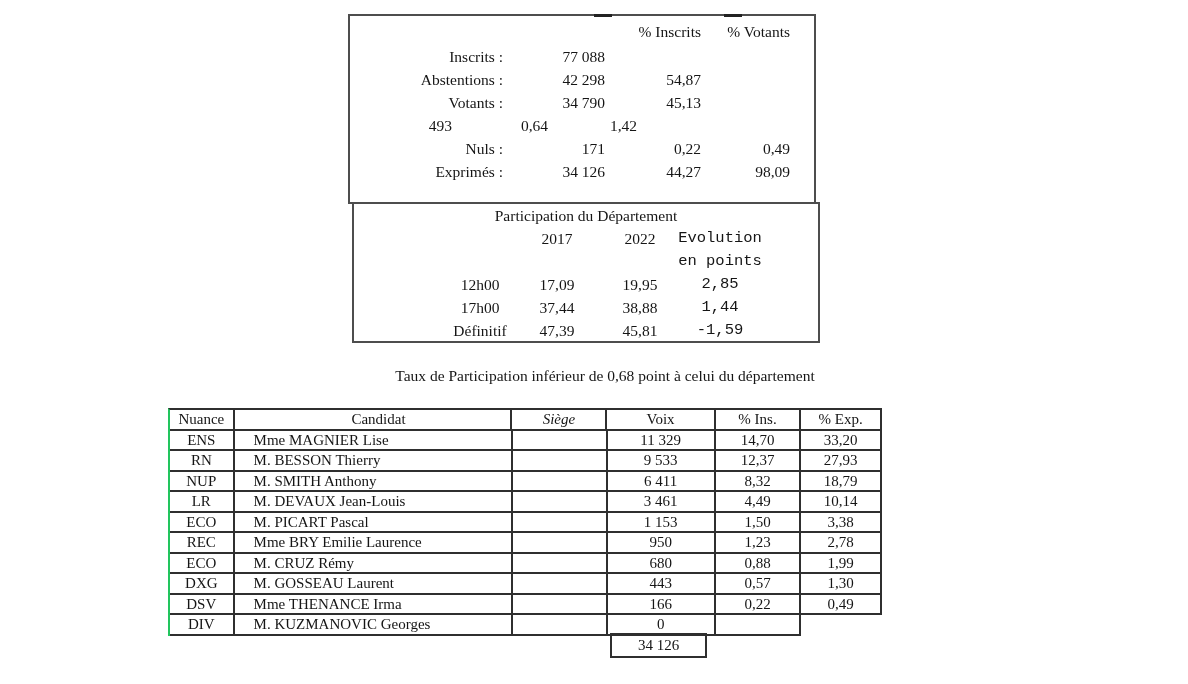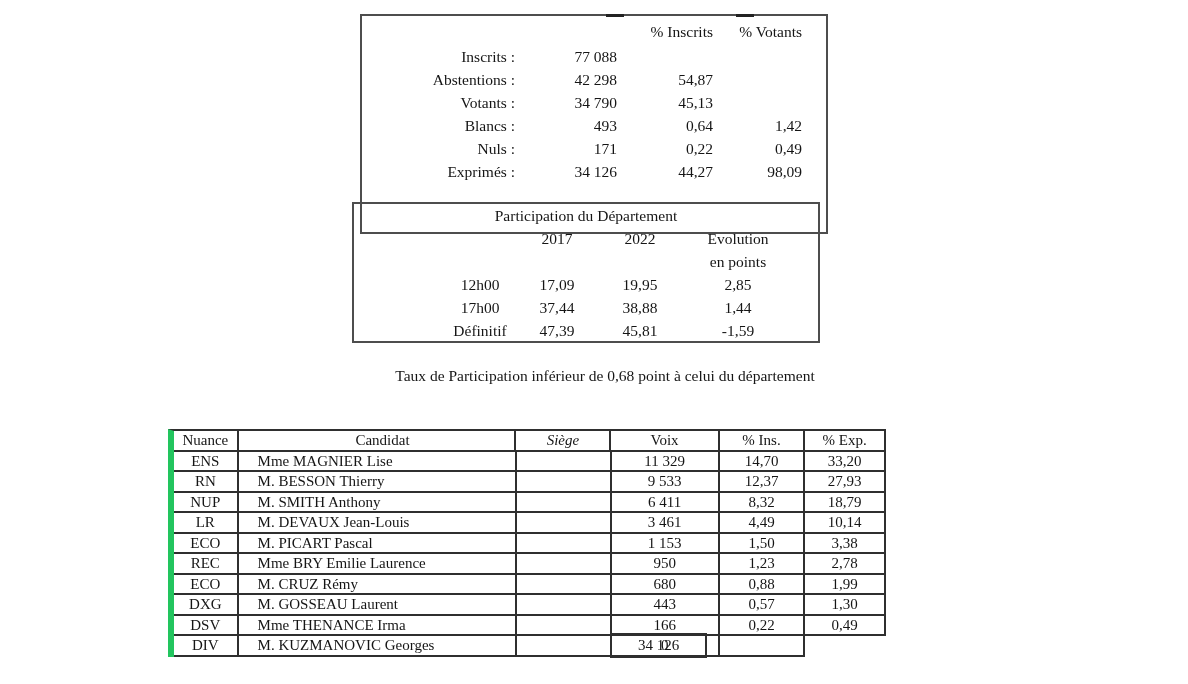--- a/index.html
+++ b/index.html
@@ -7,22 +7,22 @@
   body {
     position:relative;
     width:1188px; height:684px;
     font-family:"Liberation Serif", serif;
     color:#151515;
     overflow:hidden;
   }
 
   
   #stats-box {
-    position:absolute; left:360px; top:14px;
-    width:468px; height:220px;
+    position:absolute; left:348px; top:14px;
+    width:468px; height:190px;
     border:2px solid #4d4d4d;
     box-sizing:border-box;
   }
   .tick { position:absolute; top:-2px; height:3px; background:#222; }
   #tick-1 { left:244px; width:18px; }
   #tick-2 { left:374px; width:18px; }
   .srow {
     position:absolute; left:0; right:0; height:23px;
     display:flex; line-height:23px; font-size:15.5px;
   }
@@ -36,35 +36,34 @@
     position:absolute; left:352px; top:202px;
     width:468px; height:141px;
     border:2px solid #4d4d4d;
     box-sizing:border-box;
   }
   .prow { position:absolute; left:0; right:0; height:23px; line-height:23px; font-size:15.5px; }
   .p-title { position:absolute; left:0; right:0; text-align:center; }
   .p-c1 { position:absolute; left:26px;  width:200px; text-align:center; }
   .p-c2 { position:absolute; left:153px; width:100px; text-align:center; }
   .p-c3 { position:absolute; left:236px; width:100px; text-align:center; }
-  .p-c4 { position:absolute; left:324px; width:120px; text-align:center; }
+  .p-c4 { position:absolute; left:306px; width:120px; text-align:center;font-family:Liberation Mono, monospace; }
 
   
   #caption {
     position:absolute; left:295px; top:365px; width:620px;
     height:22px; line-height:22px; text-align:center; font-size:15.5px;
   }
 
   
   #candidates-table {
     position:absolute; left:168px; top:408px;
     width:712px;
     border-top:2px solid #2f2f2f;
-    border-left:6px solid #22c55e;
-    margin-top:21px;
+    border-left:2px solid #22c55e;
   }
   .tr { display:flex; height:20.5px; }
   .td, .th {
     box-sizing:border-box; height:20.5px;
     border-right:2px solid #2f2f2f;
     border-bottom:2px solid #2f2f2f;
     line-height:18px; font-size:15px;
     text-align:center; overflow:hidden; white-space:nowrap;
   }
   .c-nuance   { width:68px; }
@@ -110,21 +109,20 @@
     <span class="s-ins">54,87</span>
     <span class="s-vot"></span>
   </div>
   <div class="srow" style="top:75px">
     <span class="s-label">Votants :</span>
     <span class="s-value">34 790</span>
     <span class="s-ins">45,13</span>
     <span class="s-vot"></span>
   </div>
   <div class="srow" style="top:98px">
-    <span class="s-label">Blancs :</span>
     <span class="s-value">493</span>
     <span class="s-ins">0,64</span>
     <span class="s-vot">1,42</span>
   </div>
   <div class="srow" style="top:121px">
     <span class="s-label">Nuls :</span>
     <span class="s-value">171</span>
     <span class="s-ins">0,22</span>
     <span class="s-vot">0,49</span>
   </div>

